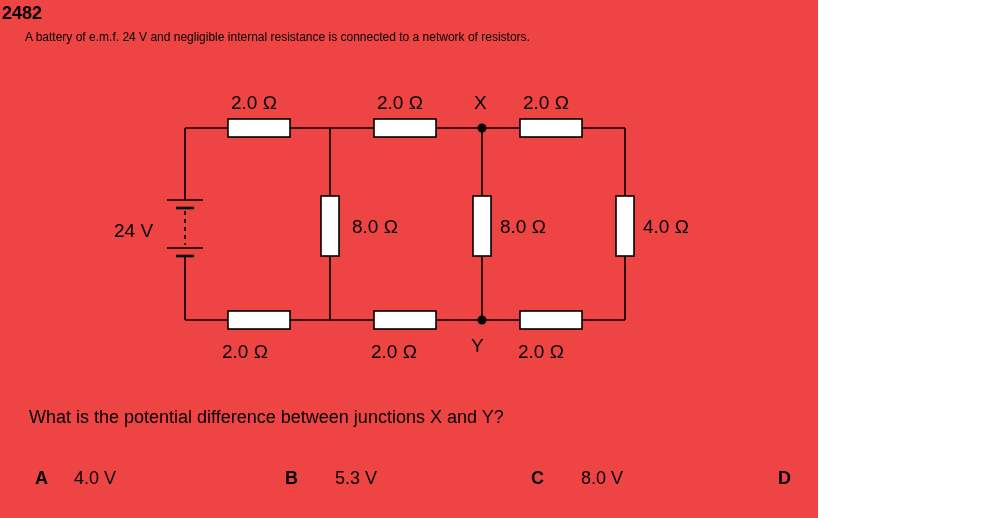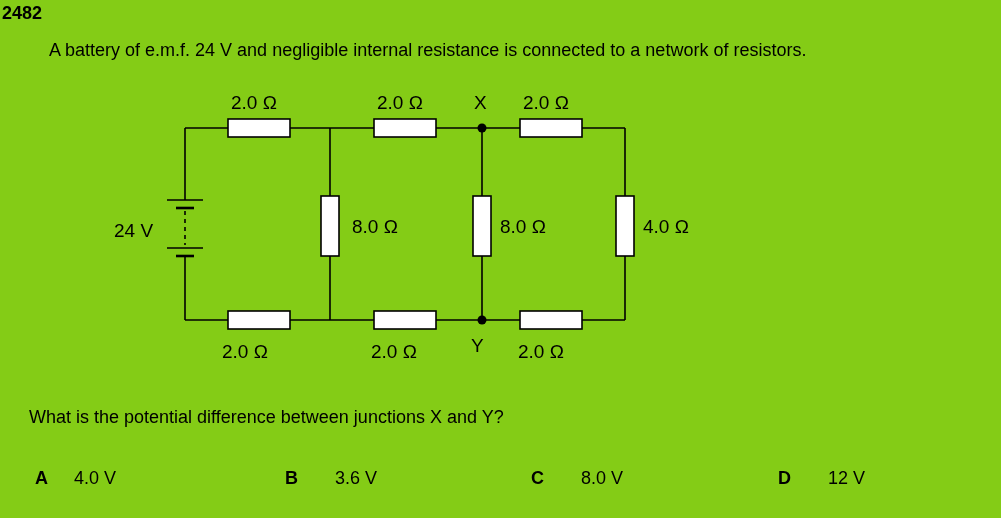--- a/index.html
+++ b/index.html
@@ -3,39 +3,38 @@
 <meta charset="utf-8">
 <style>
   * { margin: 0; padding: 0; box-sizing: border-box; }
   body {
     background: #ffffff;
     font-family: "Liberation Sans", sans-serif;
     color: #000000;
   }
   .page {
     position: relative;
-    width: 1001px;
+    width: 818px;
     height: 518px;
-    background: #84cc16;
+    background: #ef4444;
     overflow: hidden;
   }
   .qnum {
     position: absolute;
     left: 2px;
     top: 3px;
     font-size: 18px;
     font-weight: 700;
   }
   .intro {
     position: absolute;
     left: 25px;
-    top: 40px;
-    font-size: 18px;
+    top: 30px;
+    font-size: 12px;
     white-space: nowrap;
-    margin-left: 24px;
   }
   .circuit {
     position: absolute;
     left: 0;
     top: 0;
   }
   .circuit text {
     font-family: "Liberation Sans", sans-serif;
     font-size: 19px;
     fill: #000000;
@@ -123,21 +122,21 @@
     <text x="518" y="358">2.0 Ω</text>
   </svg>
 
   <div class="prompt">What is the potential difference between junctions X and Y?</div>
 
   <div class="answers">
     <span class="ans-letter pos-a-l">A</span>
     <span class="ans-text pos-a-t">4.0 V</span>
 
     <span class="ans-letter pos-b-l">B</span>
-    <span class="ans-text pos-b-t">3.6 V</span>
+    <span class="ans-text pos-b-t">5.3 V</span>
 
     <span class="ans-letter pos-c-l">C</span>
     <span class="ans-text pos-c-t">8.0 V</span>
 
     <span class="ans-letter pos-d-l">D</span>
     <span class="ans-text pos-d-t">12 V</span>
   </div>
 
 </div>
 

